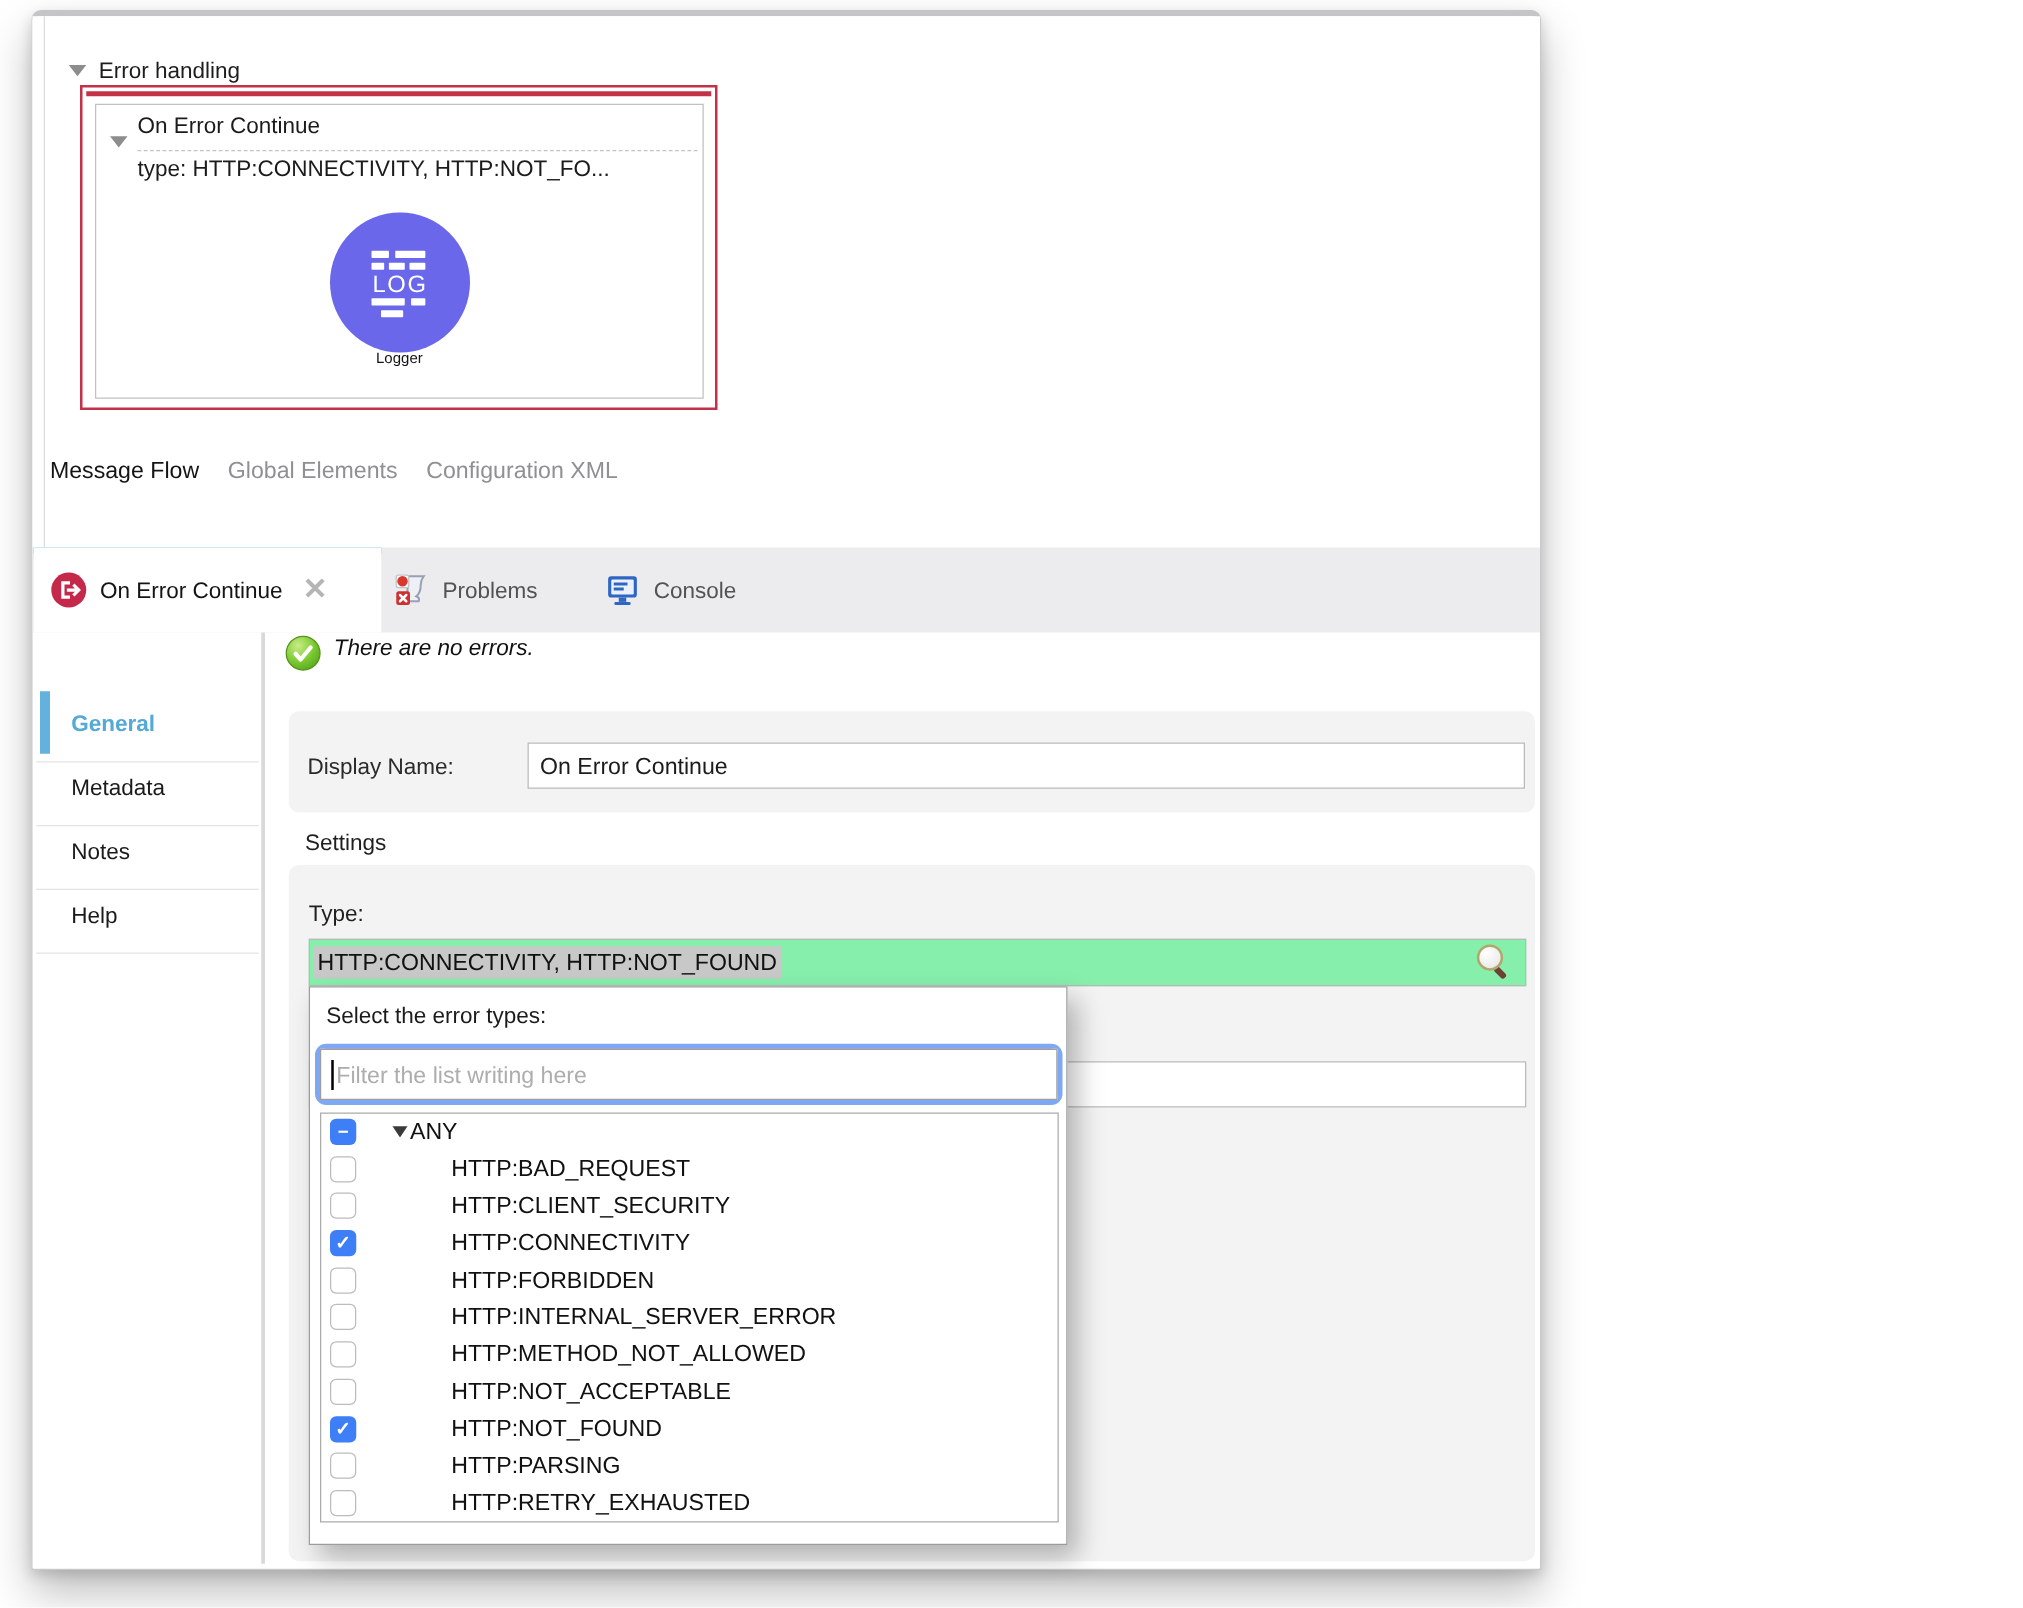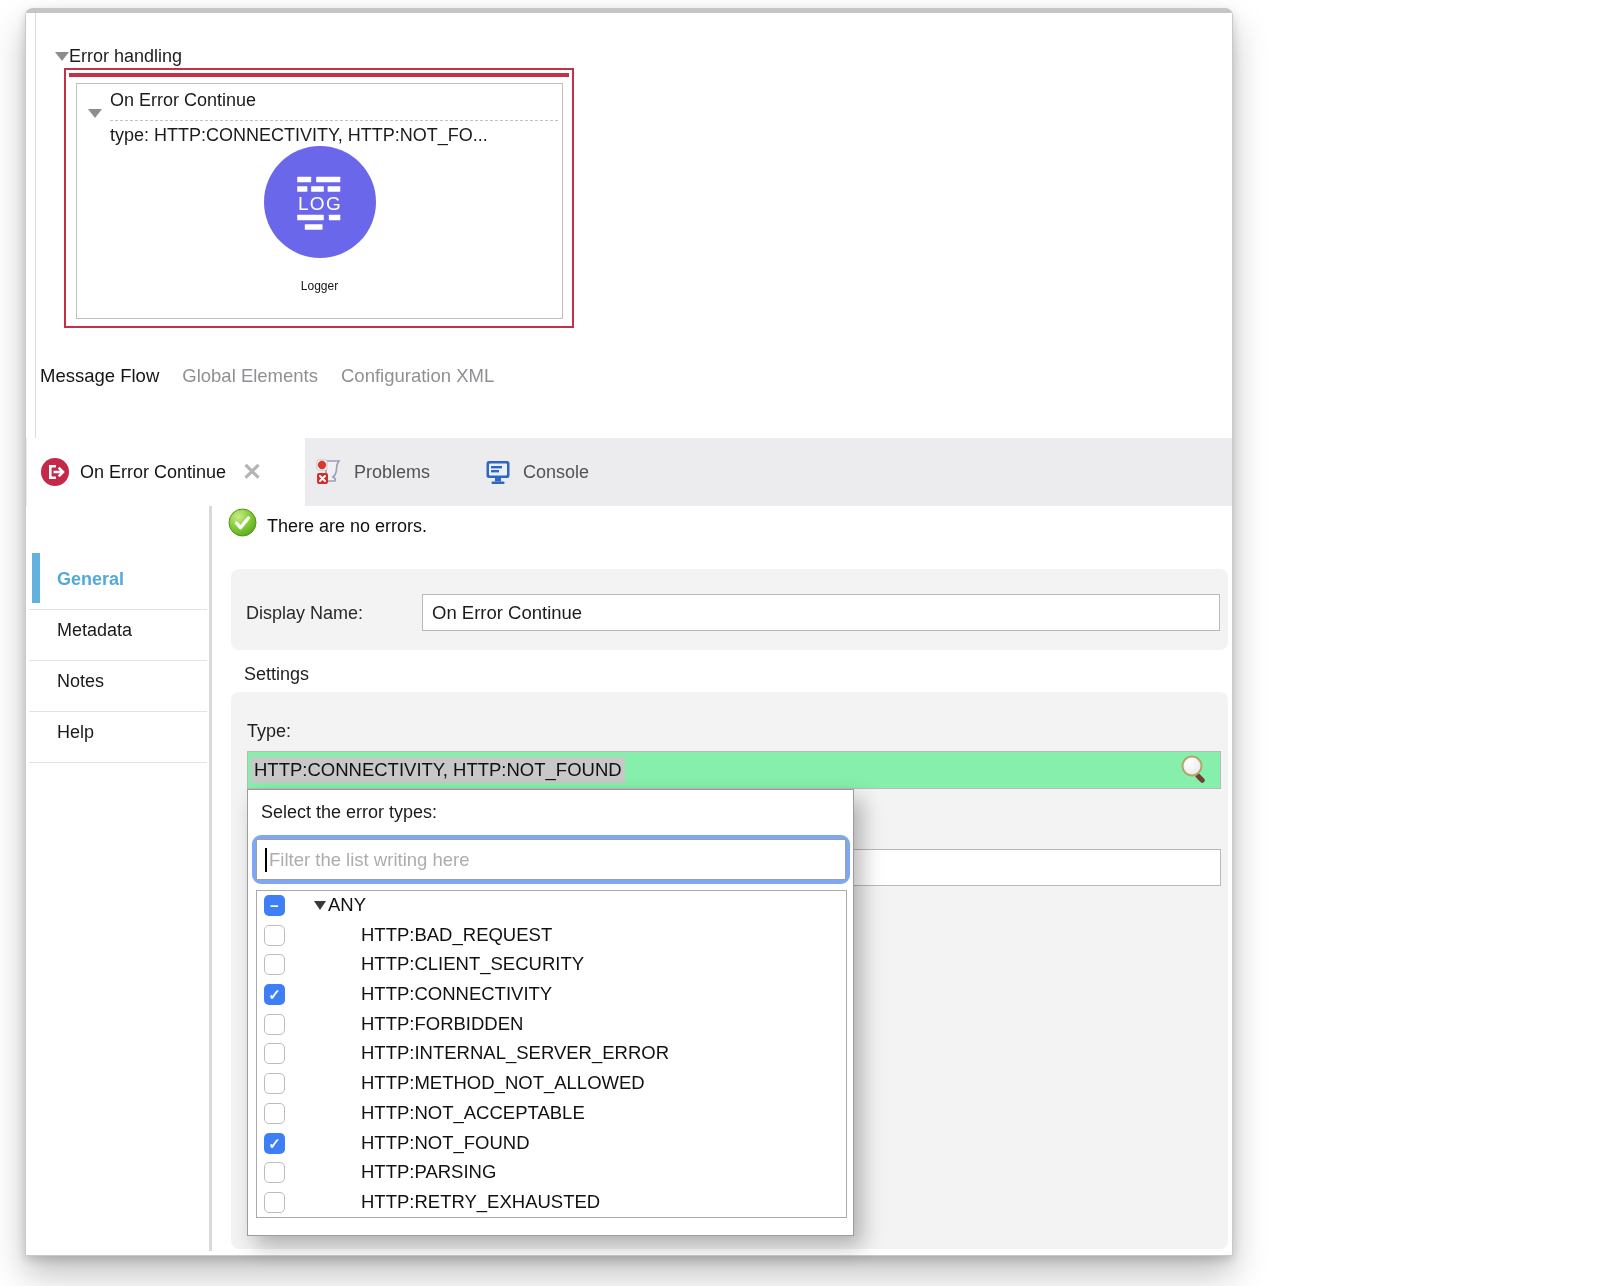--- a/index.html
+++ b/index.html
@@ -11,31 +11,31 @@
   .window { position:absolute; left:25px; top:8px; width:1208px; height:1248px;
     background:#fff; border:1px solid #c9c9cb; border-top:5px solid #c5c5c8;
     border-radius:8px 8px 2px 2px;
     box-shadow:0 18px 34px rgba(0,0,0,.25), 0 4px 10px rgba(0,0,0,.15); }
 
   
   .canvas { position:absolute; left:0; top:0; right:0; height:425px; background:#fff; }
   .canvas-left-line { left:9px; top:0; width:1px; height:425px; background:#dcdcdc; }
   .tri { width:0; height:0; border-left:7px solid transparent; border-right:7px solid transparent;
          border-top:9px solid #8d8d8d; display:inline-block; }
-  .section-header { left:29px; top:33px; display:flex; align-items:center; }
+  .section-header { left:29px; top:33px; display:flex; align-items:center; gap:10px; }
   .section-header .lbl { font-size:18px; color:#1d1d1d; }
 
   .scope { left:38px; top:55px; width:510px; height:260px; border:2px solid #c23148; background:#fff; }
   .scope-topbar { left:3px; right:3px; top:3px; height:4px; background:#c23148; }
   .scope-inner { left:10px; top:13px; right:9px; bottom:7px; border:1px solid #c1c1c1; }
   .scope-tri { left:11px; top:25px; }
   .scope-title { left:33px; top:6px; font-size:18px; color:#1b1b1b; }
   .scope-dash { left:33px; right:4px; top:36px; border-top:1px dashed #c3c3c3; height:0; }
   .scope-subtitle { left:33px; top:41px; font-size:18px; color:#1b1b1b; white-space:nowrap; }
-  .logger-circle { left:50%; top:62px; margin-left:-56px; width:112px; height:112px;
+  .logger-circle { left:50%; top:86px; margin-left:-56px; width:112px; height:112px;
      border-radius:50%; background:#6a67ea; display:flex; align-items:center; justify-content:center; }
   .logger-label { left:0; right:0; top:195px; text-align:center; font-size:12px; color:#141414; }
 
   .editor-tabs { left:14px; top:352px; display:flex; gap:23px; font-size:18.5px;align-items:center; }
   .editor-tab { color:#8f9093; cursor:default; }
   .editor-tab.active { color:#141414; font-weight:500; }
 
   
   .tabstrip { position:absolute; left:0; right:0; top:425px; height:68px; background:#ececee; }
   .tab-active { left:1px; top:0; width:278px; height:68px; background:#fff; display:flex;
@@ -46,21 +46,21 @@
   .tab-plain { top:0; height:68px; display:flex; align-items:center; gap:10px; }
   .tab-plain .tab-label { color:#525252; }
 
   
   .v-divider { left:183px; top:493px; width:3px; height:745px; background:#d9d9db; }
   .side-sel-bar { left:6px; top:540px; width:8px; height:50px; background:#63b2dd; }
   .side-item { left:31px; font-size:18px; color:#1a1a1a; }
   .side-item.active { color:#54a9d6; font-weight:600; }
   .side-sep { left:3px; width:178px; height:1px; background:#e3e3e3; }
 
-  .status-row { left:202px; top:495px; display:flex; align-items:flex-end; gap:10px; }
+  .status-row { left:202px; top:495px; display:flex; align-items:flex-start; gap:10px;font-style:italic; }
   .status-text { font-size:18px; color:#101010; }
 
   .group-box { background:#f3f3f4; border-radius:8px; }
   .box-dn { left:205px; top:556px; width:997px; height:81px; }
   .dn-label { left:220px; top:590px; font-size:18px; color:#2a2a2a; }
   .input { background:#fff; border:1px solid #b9b9b9; font-size:18.5px; color:#1c1c1c; padding:0 9px;
            font-family:"Liberation Sans", sans-serif; }
   .dn-input { left:396px; top:581px; width:798px; height:37px; }
   .settings-label { left:218px; top:651px; font-size:18px; color:#1f1f1f; }
   .box-settings { left:205px; top:679px; width:997px; height:557px; }

